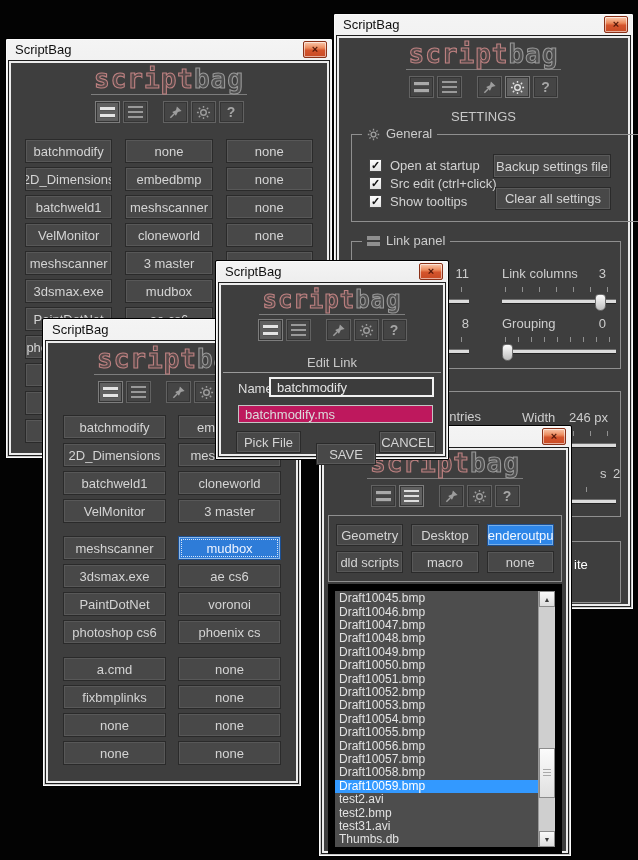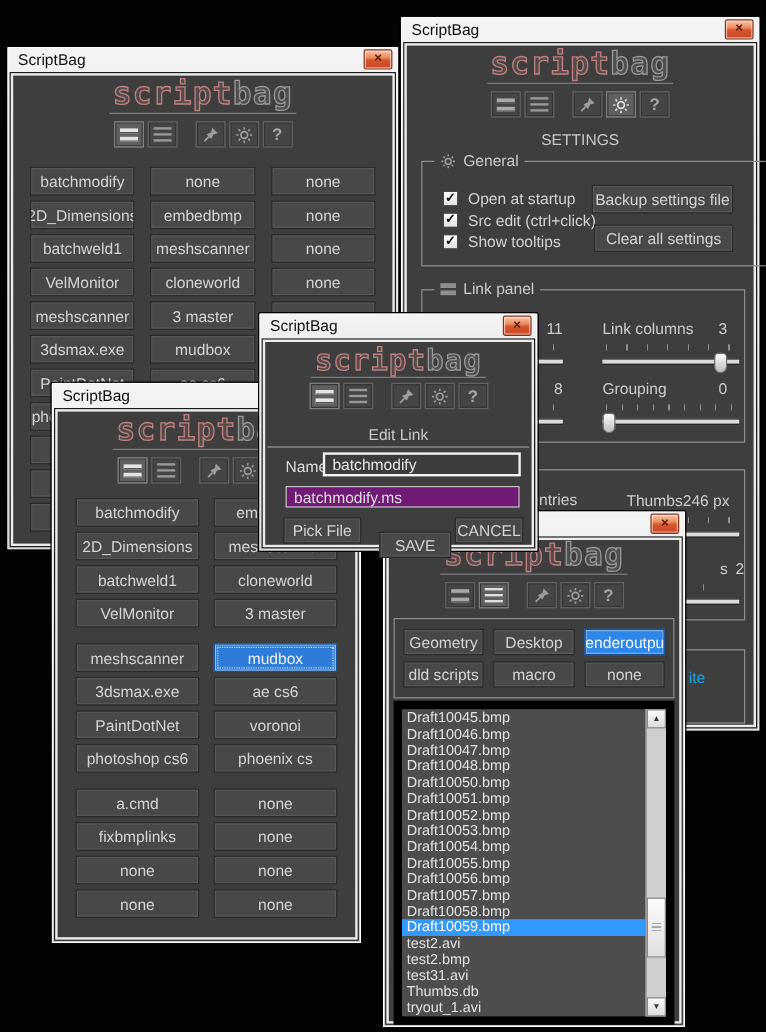--- a/index.html
+++ b/index.html
@@ -69,27 +69,27 @@
   .sblock{position:absolute}
   .slrow{display:flex;justify-content:space-between;color:#cdcdcd;font-size:13px;height:15px;white-space:nowrap}
   .sticks{height:5px;margin:6px 3px 0;
           background:repeating-linear-gradient(90deg,#909090 0 1px,transparent 1px 17px);background-size:calc(100% - 0px) 100%}
   .strackwrap{position:relative;height:18px;margin-top:1px}
   .strack{position:absolute;left:0;right:0;top:7px;height:3px;background:#dcdcdc;
           box-shadow:0 1px 0 #242424,0 -1px 0 #6e6e6e}
   .sthumb{position:absolute;top:1px;width:11px;height:17px;margin-left:-6px;
           background:linear-gradient(#fdfdfd,#bdbdbd);border:1px solid #6f6f6f;border-radius:4px 4px 6px 6px;box-sizing:border-box}
   .frag{position:absolute;color:#cdcdcd;font-size:13px;white-space:nowrap}
-  .bluefrag{color:#0ea5e9}
+  .bluefrag{color:#ffffff}
 
   
   .hline{position:absolute;left:2px;right:2px;height:1px;background:#9a9a9a}
   .nameinput{position:absolute;background:#3c3c3c;border:2px solid #f2f2f2;box-sizing:border-box;
              color:#e6e6e6;font-size:13px;display:flex;align-items:center;padding-left:6px}
-  .fileinput{position:absolute;background:#701a75;border:1px solid #c4c4c4;box-sizing:border-box;
+  .fileinput{position:absolute;background:#be185d;border:1px solid #c4c4c4;box-sizing:border-box;
              color:#dcdcdc;font-size:13px;display:flex;align-items:center;padding-left:6px}
   .flabel{position:absolute;color:#dedede;font-size:13px}
 
   
   .tabbox{position:relative;margin:8px 4px 0;border:1px solid #8f8f8f;padding:8px 7px;box-sizing:border-box;
           display:grid;grid-template-columns:repeat(3,1fr);gap:5px 8px}
   .tab{height:22px}
   .tab.sel{background:#2e86e8;color:#f2f7ff;border-color:#1c4f91;box-shadow:inset 0 0 0 1px #77aee8;outline:none}
   .listwrap{position:relative;margin:2px 4px 0;height:270px;border:7px solid #000000;background:#4d4d4d;box-sizing:border-box}
   .filelist{margin:0;padding:1px 0 0;list-style:none;position:absolute;left:0;top:0;right:17px;bottom:0;overflow:hidden}
@@ -314,21 +314,21 @@
             <span></span>
           </div>
         <div class="sticks"></div>
         <div class="strackwrap">
             <div class="strack"></div>
             <div class="sthumb" style="left:50%"></div>
           </div>
       </div>
       <div class="sblock" style="left:150px;top:18px;width:114px">
         <div class="slrow" style="padding-left:20px;padding-right:8px">
-            <span>Thumbs</span>
+            <span>Width</span>
             <span>246 px</span>
           </div>
         <div class="sticks"></div>
         <div class="strackwrap">
             <div class="strack"></div>
             <div class="sthumb" style="left:28%"></div>
           </div>
       </div>
       <span class="frag" style="left:248px;top:74px">s</span>
       <span class="frag" style="left:261px;top:74px">2</span>
@@ -473,20 +473,21 @@
         <div class="lbtn tab">macro</div>
         <div class="lbtn tab">none</div>
       </div>
     <div class="listwrap">
       <ul class="filelist">
 
       <li>Draft10045.bmp</li>
           <li>Draft10046.bmp</li>
           <li>Draft10047.bmp</li>
           <li>Draft10048.bmp</li>
+          <li>Draft10049.bmp</li>
           <li>Draft10050.bmp</li>
           <li>Draft10051.bmp</li>
           <li>Draft10052.bmp</li>
           <li>Draft10053.bmp</li>
           <li>Draft10054.bmp</li>
           <li>Draft10055.bmp</li>
           <li>Draft10056.bmp</li>
           <li>Draft10057.bmp</li>
           <li>Draft10058.bmp</li>
           <li class="sel">Draft10059.bmp</li>

